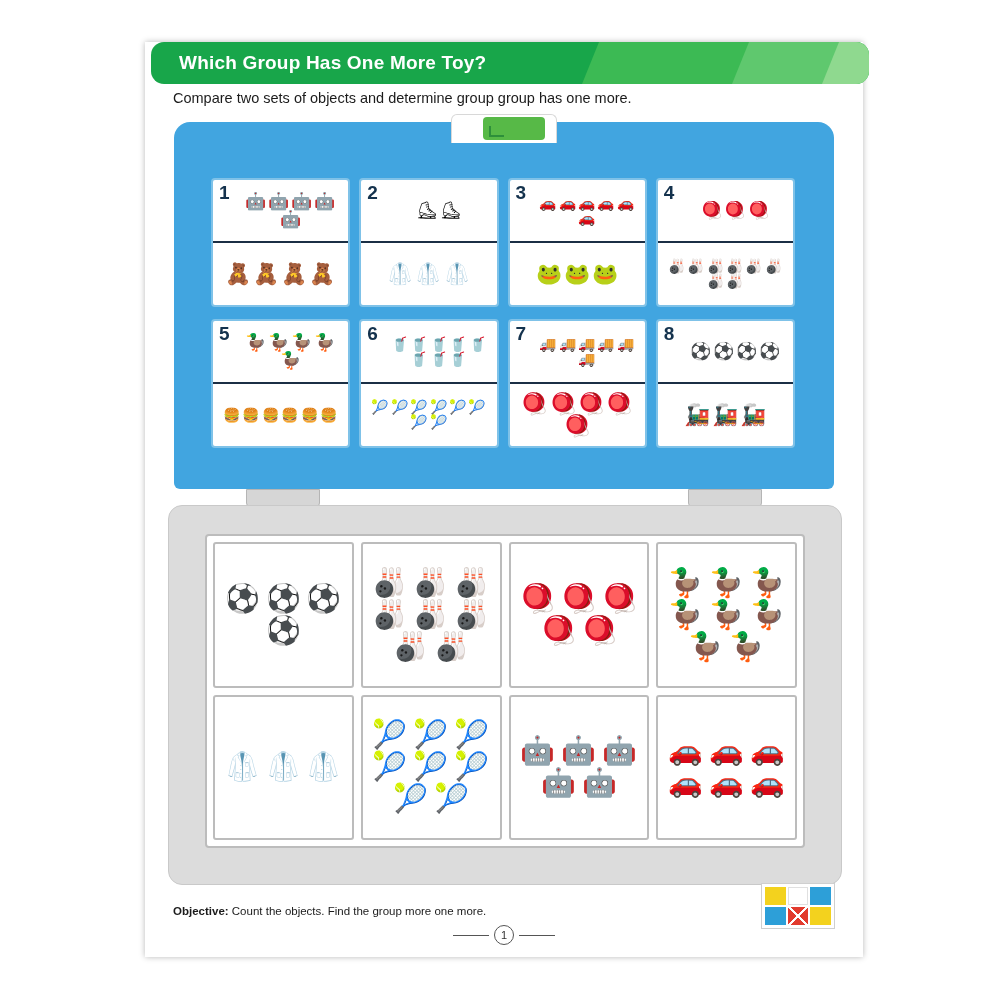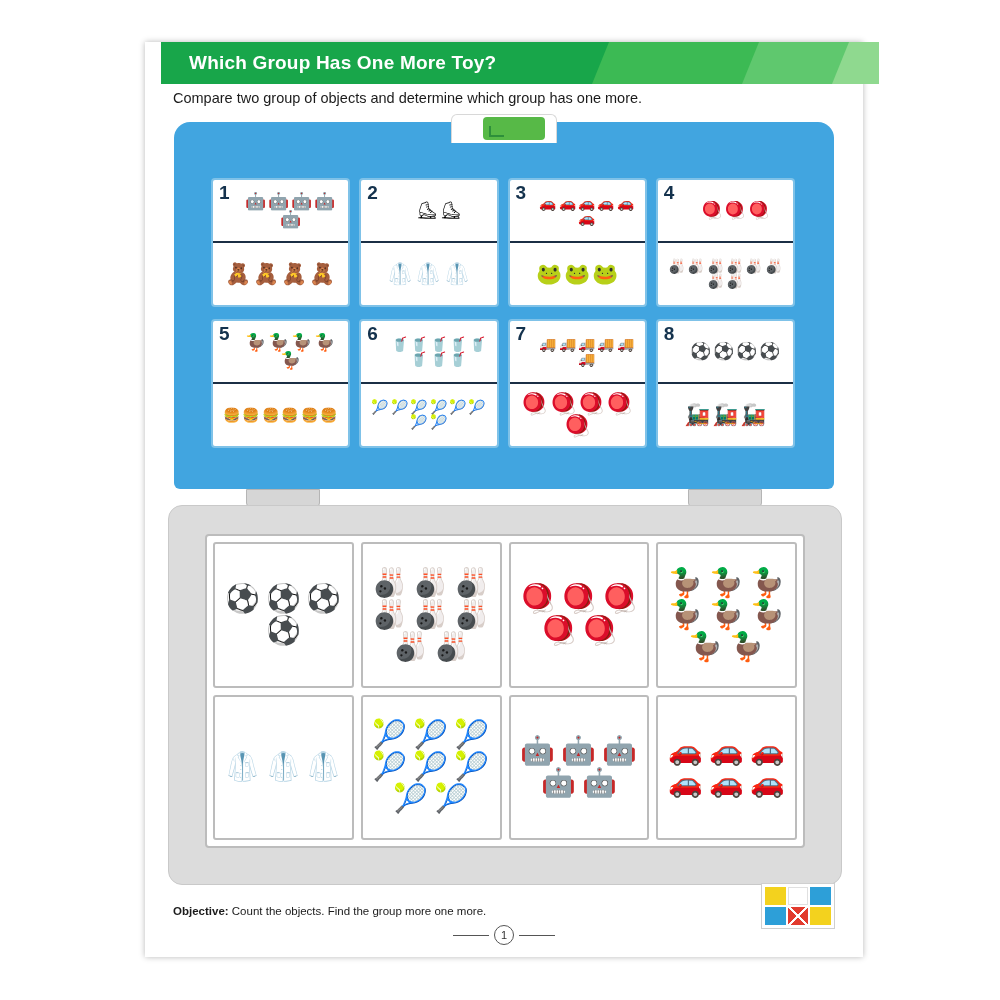--- a/index.html
+++ b/index.html
@@ -23,25 +23,26 @@
     top: 42px;
     width: 718px;
     height: 915px;
     background: #ffffff;
     box-shadow: 0 0 6px rgba(0,0,0,0.28);
   }
 
   
   .titlebar {
     position: absolute;
-    left: 16px; top: 0;
+    left: 6px; top: 0;
     width: 718px;
     height: 42px;
     background: #18a64a;
     overflow: hidden;
+    border-radius: 13px;
   }
   .titlebar .band1 {
     position: absolute; right: 0; top: 0;
     width: 270px; height: 42px;
     background: #3cba54;
     transform: skewX(-22deg);
     transform-origin: top right;
   }
   .titlebar .band2 {
     position: absolute; right: -30px; top: 0;
@@ -278,21 +279,21 @@
 <div id="page">
   <div class="sheet">
 
     <div class="titlebar">
       <div class="band1"></div>
       <div class="band2"></div>
       <div class="band3"></div>
       <div class="title-text">Which Group Has One More Toy?</div>
     </div>
 
-    <div class="subtitle">Compare two group of objects and determine which group has one more.</div>
+    <div class="subtitle">Compare two sets of objects and determine group group has one more.</div>
 
     <div class="laptop-screen">
       <div class="cam-notch"></div>
       <div class="cam-green"></div>
       <div class="grid-wrap" id="problem-grid">
           <div class="cell">
             <div class="num">1</div>
             <div class="half top">
               <div class="icons">
                 <span class="ico">🤖</span>

